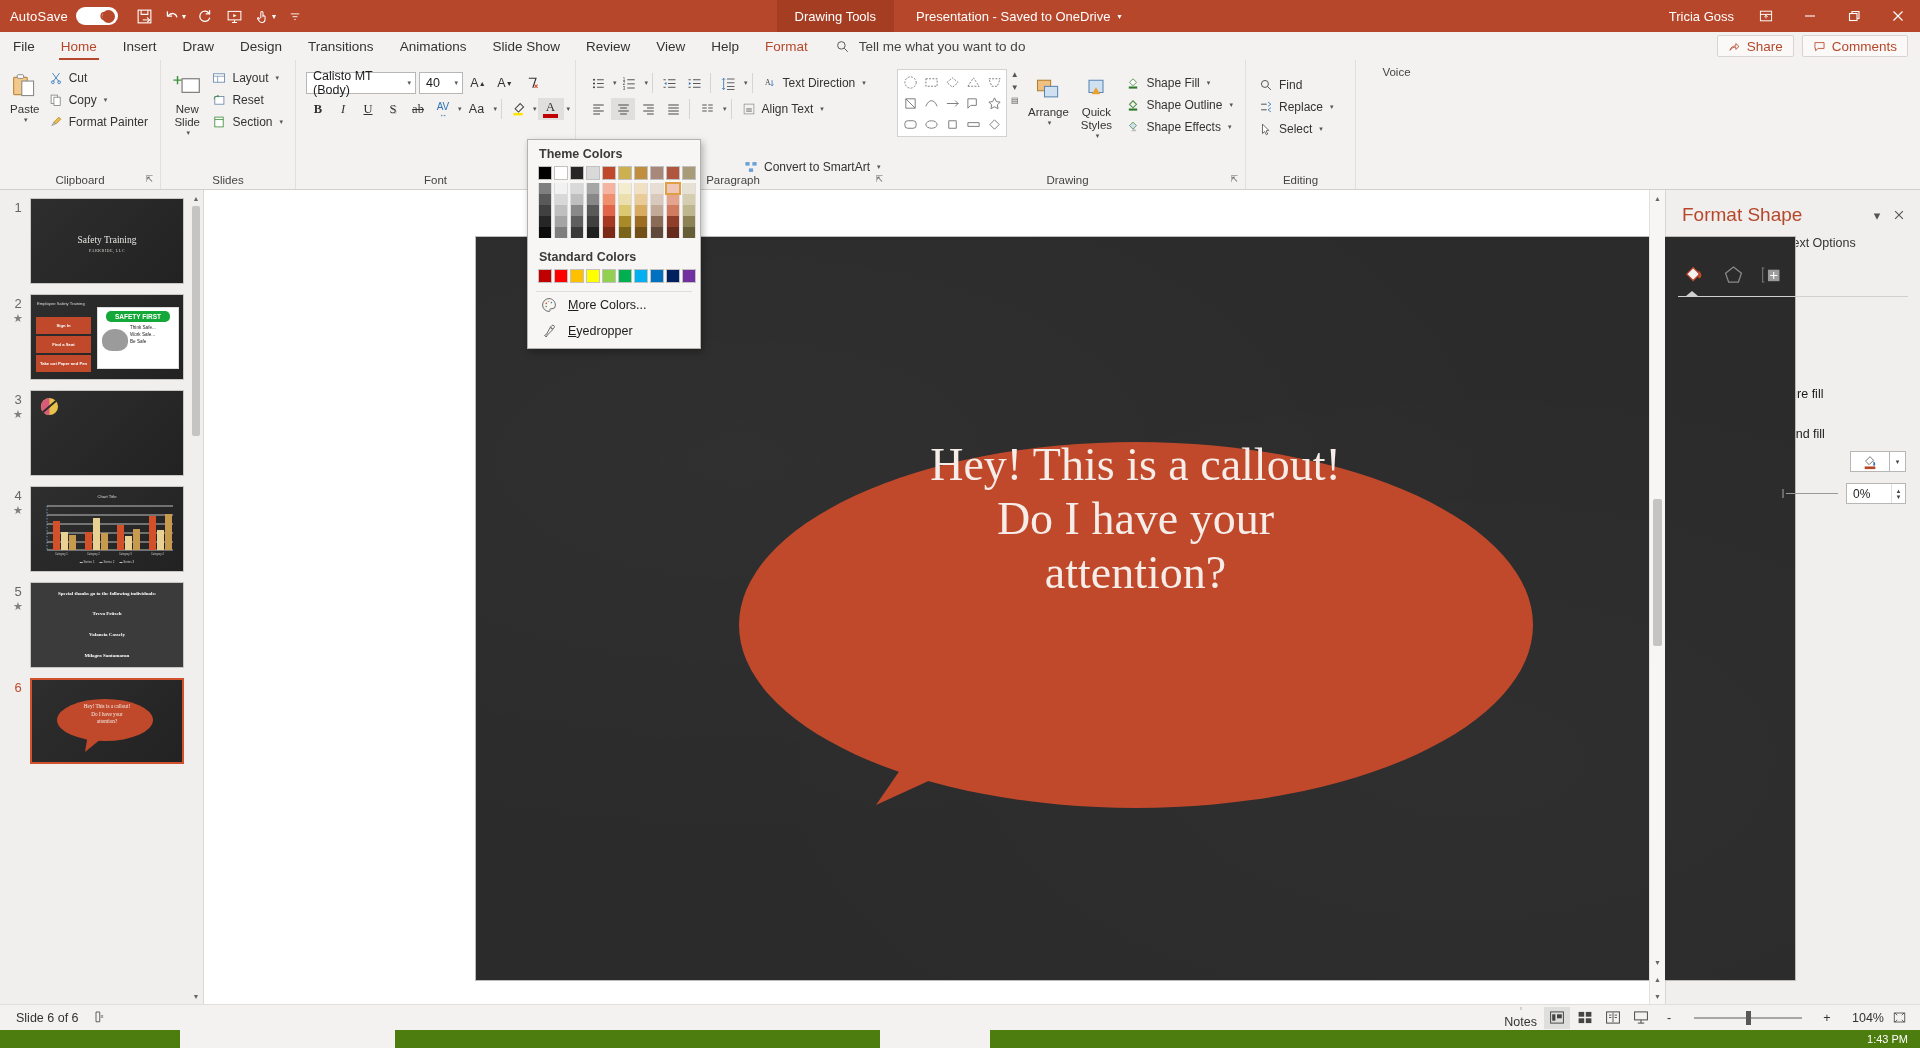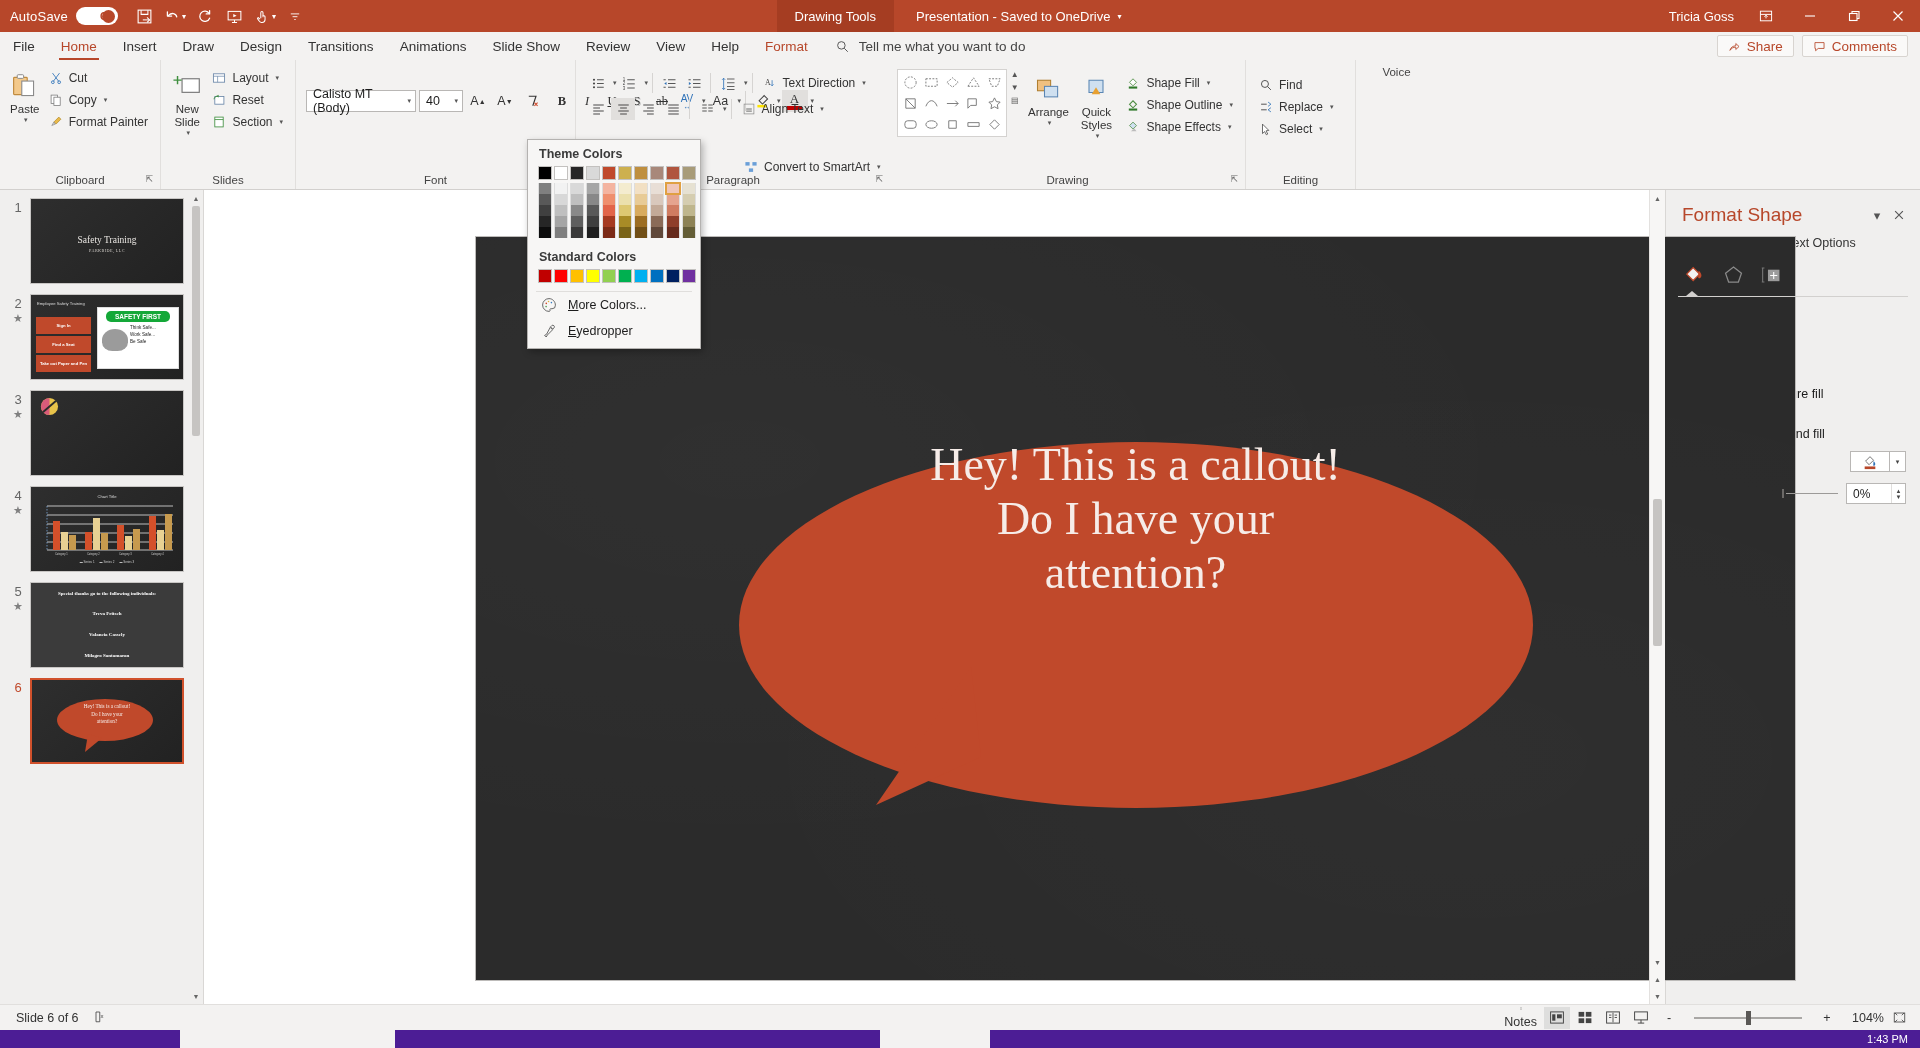--- a/index.html
+++ b/index.html
@@ -227,21 +227,21 @@
   }
   .sb-left { display:flex; align-items:center; gap:14px; padding-left:8px; }
   .sb-right { margin-left:auto; display:flex; align-items:center; gap:2px; }
   .sb-btn { height:22px; min-width:26px; display:flex; align-items:center; justify-content:center; padding:0 5px; cursor:pointer; gap:5px;flex-direction:column;}
   .sb-btn.active { background:#dededd; }
   .zoom-track { width:108px; height:2px; background:#a9a7a5; position:relative; margin:0 10px; }
   .zoom-knob { position:absolute; left:52px; top:-6px; width:5px; height:14px; background:#5a5856; }
   .zoom-pct { width:42px; text-align:right; font-size:12.5px; }
 
   
-  .taskbar { height:18px; background:#4c1d95; flex:0 0 18px; position:relative; }
+  .taskbar { height:18px; background:#4d7c0f; flex:0 0 18px; position:relative; }
   .tb-seg { position:absolute; top:0; bottom:0; background:#f3f2f1; }
   .tb-clock { position:absolute; right:12px; top:0; color:#fff; font-size:11px; line-height:18px; }
 
   
   .color-menu {
     position:absolute; left:527px; top:139px; width:174px;
     background:#f7f6f5; border:1px solid #b4b2b0; box-shadow:2px 3px 7px rgba(0,0,0,.28);
     z-index:60; padding:0 0 4px 0;
   }
   .cm-head { font-size:12.5px; font-weight:bold; color:#3a3a3a; padding:7px 0 5px 11px; }
@@ -477,21 +477,21 @@
             </span>
             <span>Section</span>
             <span class="caret">▾</span>
           </div>
         </div>
       </div>
       <div class="rgroup-label">Slides</div>
     </div>
 
     <div class="rgroup" style="width:280px;">
-      <div class="rgroup-body" style="flex-direction:row; padding-top:6px;margin-top:18px;">
+      <div class="rgroup-body" style="flex-direction:column; padding-top:6px;">
         <div class="font-row1">
           <div class="font-name-box">
             <span>Calisto MT (Body)</span>
             <span class="caret">▾</span>
           </div>
           <div class="font-size-box">
             <span>40</span>
             <span class="caret">▾</span>
           </div>
           <div class="iconbtn">A<sup style="font-size:7px;">▲</sup></div>

